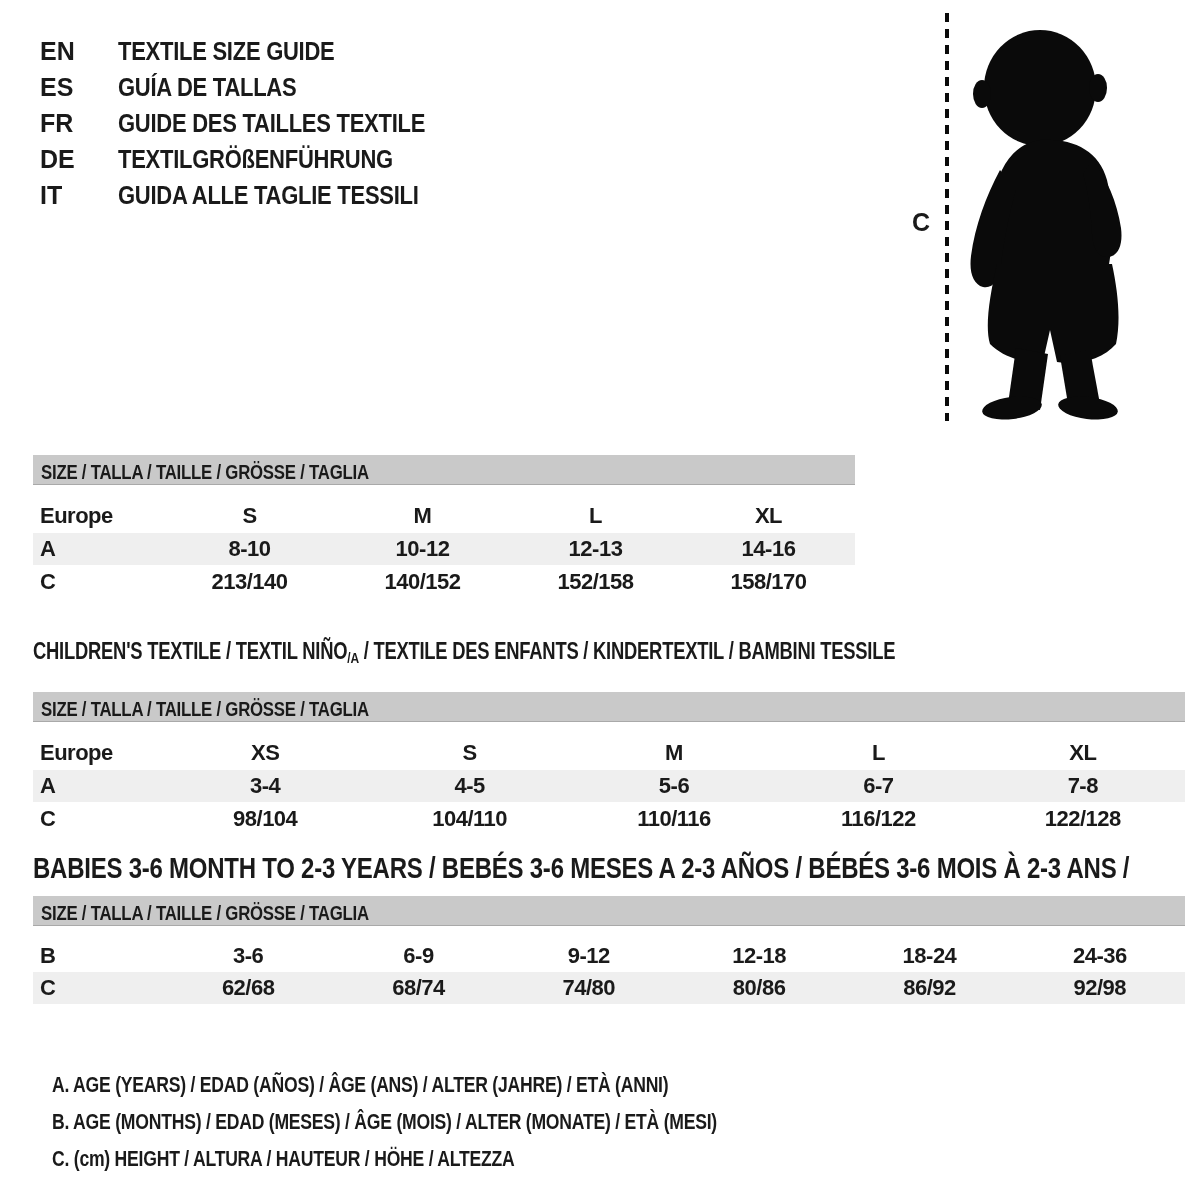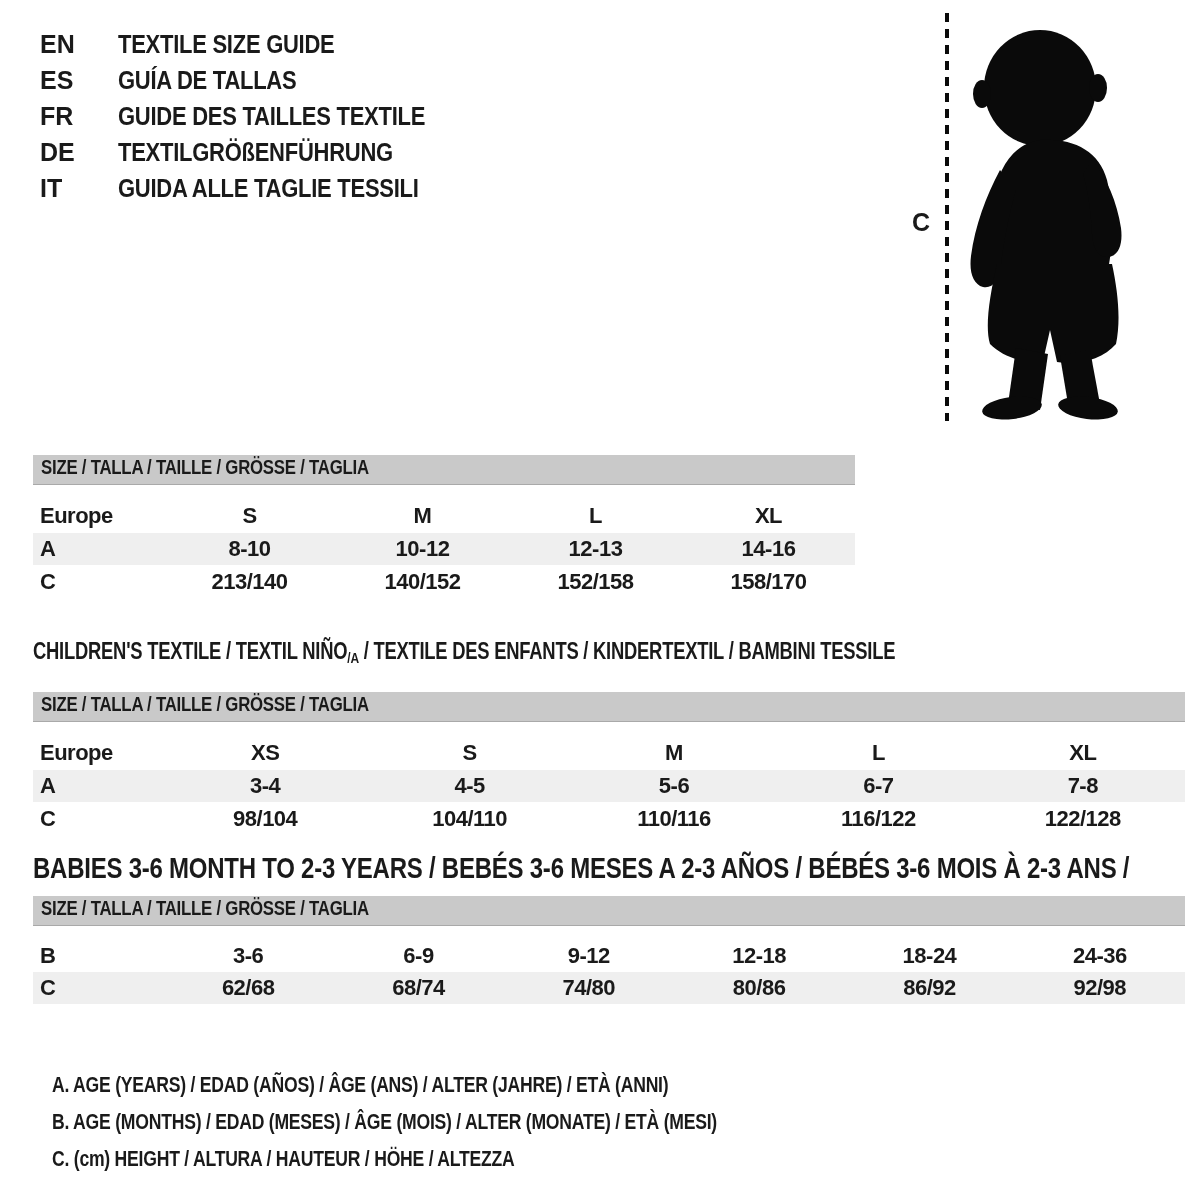--- a/index.html
+++ b/index.html
@@ -10,21 +10,21 @@
     color:var(--text,#1a1a1a);
     background:var(--background,#ffffff);
   }
   .page { position:relative; width:1200px; height:1200px; overflow:hidden; background:var(--background,#fff); }
 
   
   .condense { display:inline-block; transform:scaleX(0.8); transform-origin:0 50%; white-space:nowrap; letter-spacing:-0.3px; }
   .condense-sm { display:inline-block; transform:scaleX(0.88); transform-origin:0 50%; white-space:nowrap; letter-spacing:-0.3px; }
 
   
-  .lang-list { position:absolute; left:40px; top:26px; }
+  .lang-list { position:absolute; left:40px; top:33px; }
   .lang-row { display:flex; align-items:center; height:36px; font-size:25px; }
   .lang-code { width:78px; flex:0 0 78px; }
 
   
   .figure { position:absolute; left:900px; top:8px; width:272px; height:420px; }
   .measure-label { position:absolute; left:12px; top:200px; font-size:25px; }
   .dash-line { position:absolute; left:43px; top:2px; }
   .dash-line line { stroke:var(--silhouette,#0a0a0a); stroke-width:4; stroke-dasharray:9 7; }
   .toddler { position:absolute; left:66px; top:4px; }
   .toddler path, .toddler ellipse { fill:var(--silhouette,#0a0a0a); }
@@ -34,21 +34,21 @@
   .sec-junior { top:429px; width:822px; }
   .sec-children { top:637px; width:1152px; }
   .sec-babies { top:850px; width:1152px; }
   .sec-title { font-size:23px; line-height:28px; height:28px; white-space:nowrap; font-weight:700; }
   .title-sub { font-size:15px; vertical-align:-4px; }
   .babies-title-line { font-size:30px; line-height:36px; height:36px; white-space:nowrap; }
 
   .band {
     height:30px; background:var(--band-bg,#c9c9c9);
     border-bottom:1px solid #a9a9a9;
-    display:flex; align-items:flex-start; padding-left:8px; font-size:21px;
+    display:flex; align-items:flex-end; padding-left:8px; font-size:21px;
   }
   .sec-junior .band { margin-top:26px; }
   .sec-children .band { margin-top:27px; }
   .sec-babies .band { margin-top:10px; }
 
   table.size-table { width:100%; border-collapse:collapse; table-layout:fixed; font-size:22px; margin-top:14px; }
   .size-table col.label-col { width:130px; }
   .size-table td { text-align:center; height:32px; padding:0; letter-spacing:-0.5px; }
   .size-table td.lbl { text-align:left; padding-left:7px; }
   tr.r-euro td { height:34px; }

